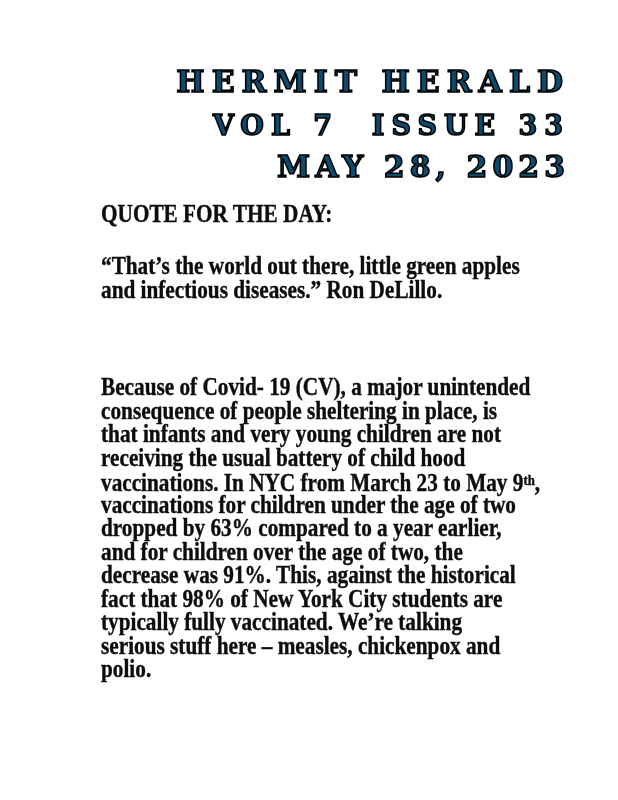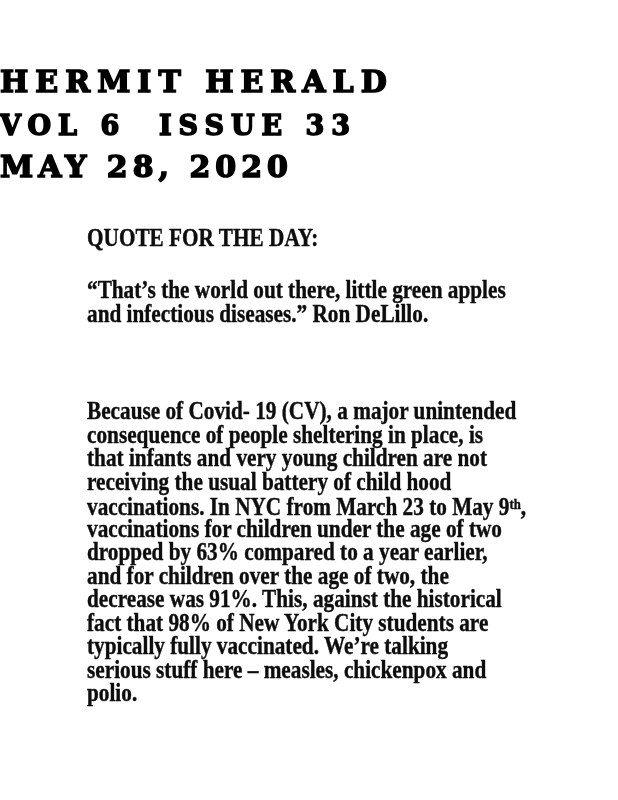--- a/index.html
+++ b/index.html
@@ -10,37 +10,37 @@
     background: #ffffff;
     overflow: hidden;
     font-family: "Liberation Serif", "DejaVu Serif", serif;
     color: #0d0d0d;
   }
 
   
   .masthead {
     padding-top: 67px;
     margin-right: 48px;
-    text-align: left;
+    text-align: right;
     font-family: "DejaVu Serif", serif;
     font-weight: bold;
-    color: #000000;
+    color: #0c4a6e;
   }
   .m-line {
     white-space: pre;
     line-height: 1;
     -webkit-text-stroke: 1.5px #000000;
     text-shadow: 0 0 1px #000000;
   }
   .m1 { font-size: 30px; height: 45px; letter-spacing: 7px; }
   .m2 { font-size: 27px; height: 40px; letter-spacing: 7px; }
   .m3 { font-size: 30px; letter-spacing: 5px; }
 
   
-  .block { position: absolute; left: 87px; margin-top: 24px; }
+  .block { position: absolute; left: 101px; }
   .textline {
     display: block;
     font-weight: bold;
     font-size: 25px;
     line-height: 23.5px;
     height: 23.5px;
     white-space: pre;
     transform: scaleX(0.85);
     transform-origin: 0 50%;
     -webkit-text-stroke: 0.4px #0d0d0d;
@@ -55,22 +55,22 @@
   #article-heading { top: 327px; }
   #article-para    { top: 375px; }
 </style>
 </head>
 <body>
 
 <div class="page">
 
   <div class="masthead">
     <div class="m-line m1">HERMIT HERALD</div>
-    <div class="m-line m2">VOL 6  ISSUE 33</div>
-    <div class="m-line m3">MAY 28, 2020</div>
+    <div class="m-line m2">VOL 7  ISSUE 33</div>
+    <div class="m-line m3">MAY 28, 2023</div>
   </div>
 
   <div class="block" id="quote-heading">
     <span class="textline">QUOTE FOR THE DAY:</span>
   </div>
 
   <div class="block" id="quote-para">
     <span class="textline">“That’s the world out there, little green apples</span>
     <span class="textline">and infectious diseases.” Ron DeLillo.</span>
   </div>

